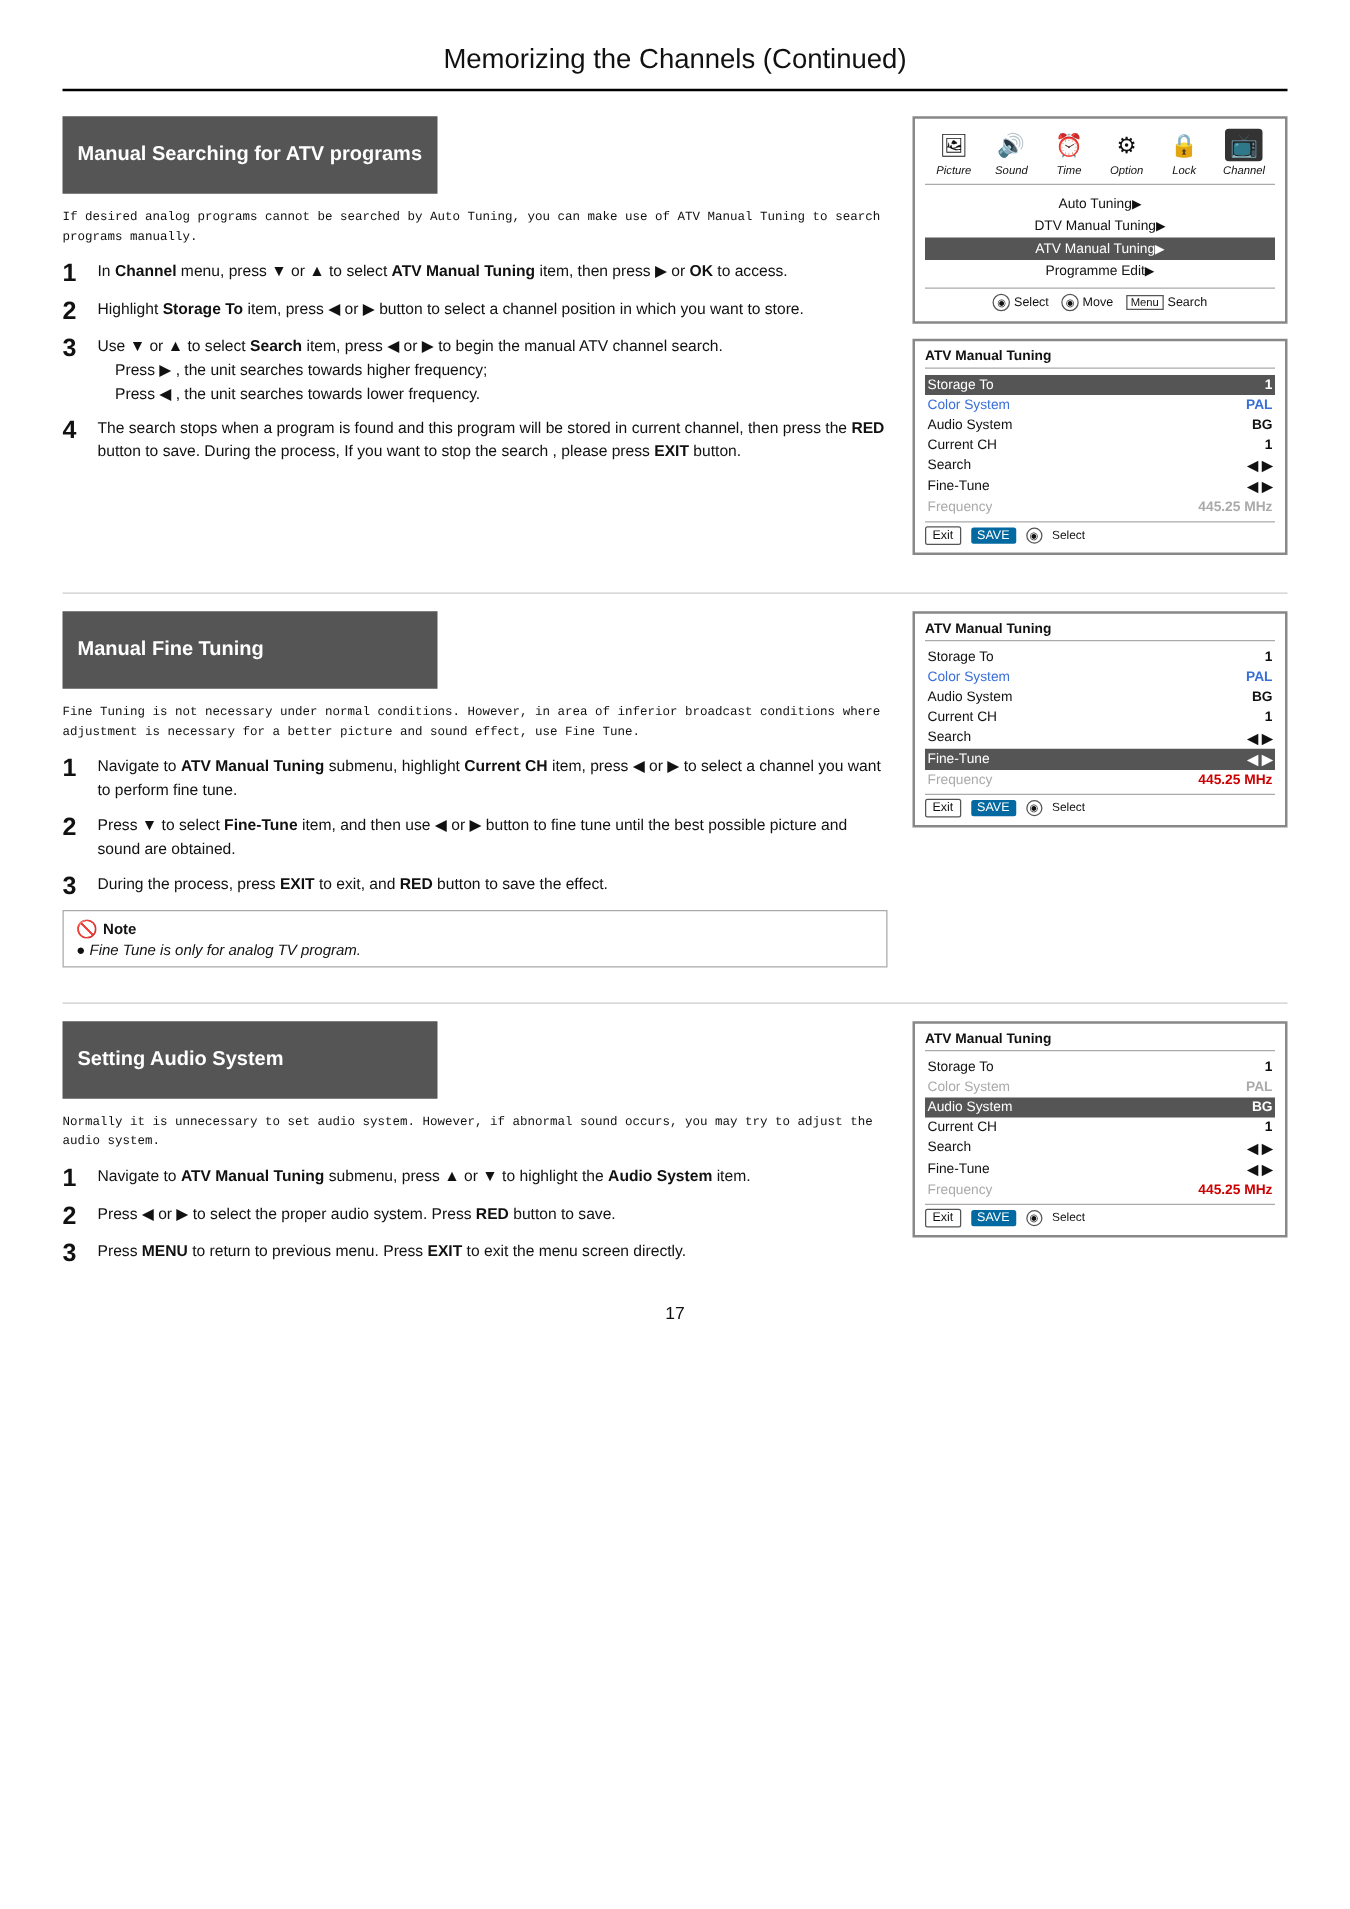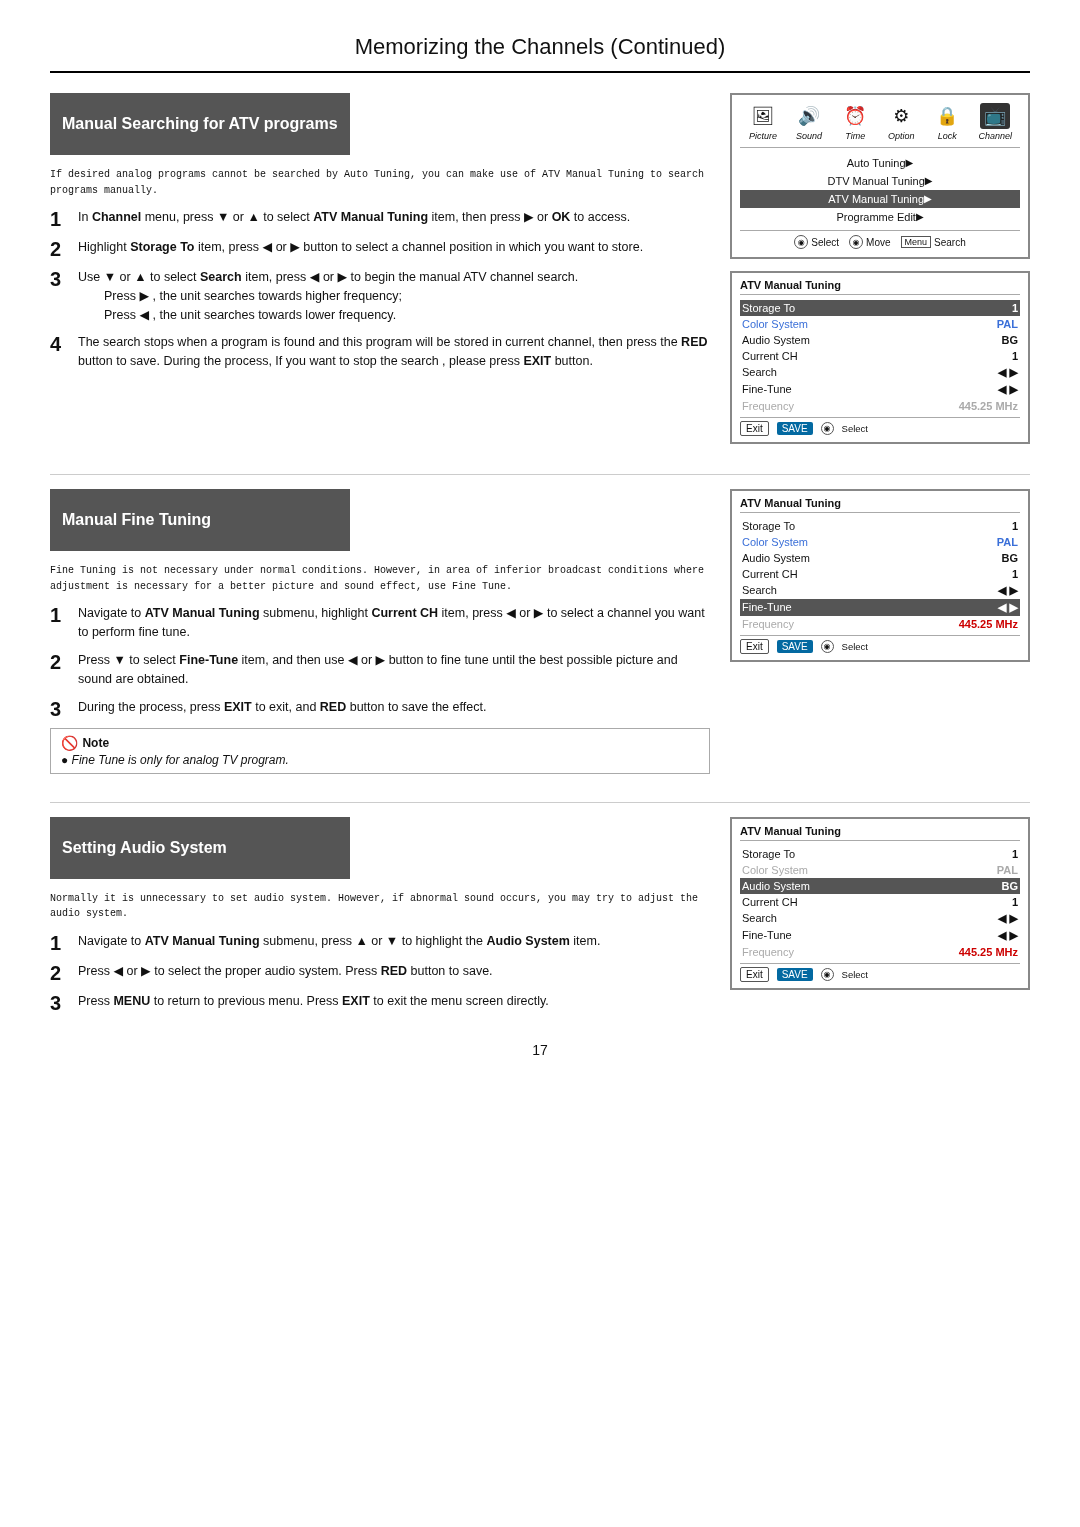--- a/index.html
+++ b/index.html
@@ -69,21 +69,21 @@
     .step-num {
       font-size: 20px;
       font-weight: bold;
       line-height: 1.1;
       min-width: 18px;
     }
     .step-content { flex: 1; }
 
     
     .sub-item {
-      margin-left: 26px;
+      margin-left: 14px;
       font-size: 12.5px;
       line-height: 1.5;
     }
 
     
     .note-box {
       border: 1px solid #aaa;
       padding: 6px 10px;
       margin: 8px 0;
       font-size: 12px;

